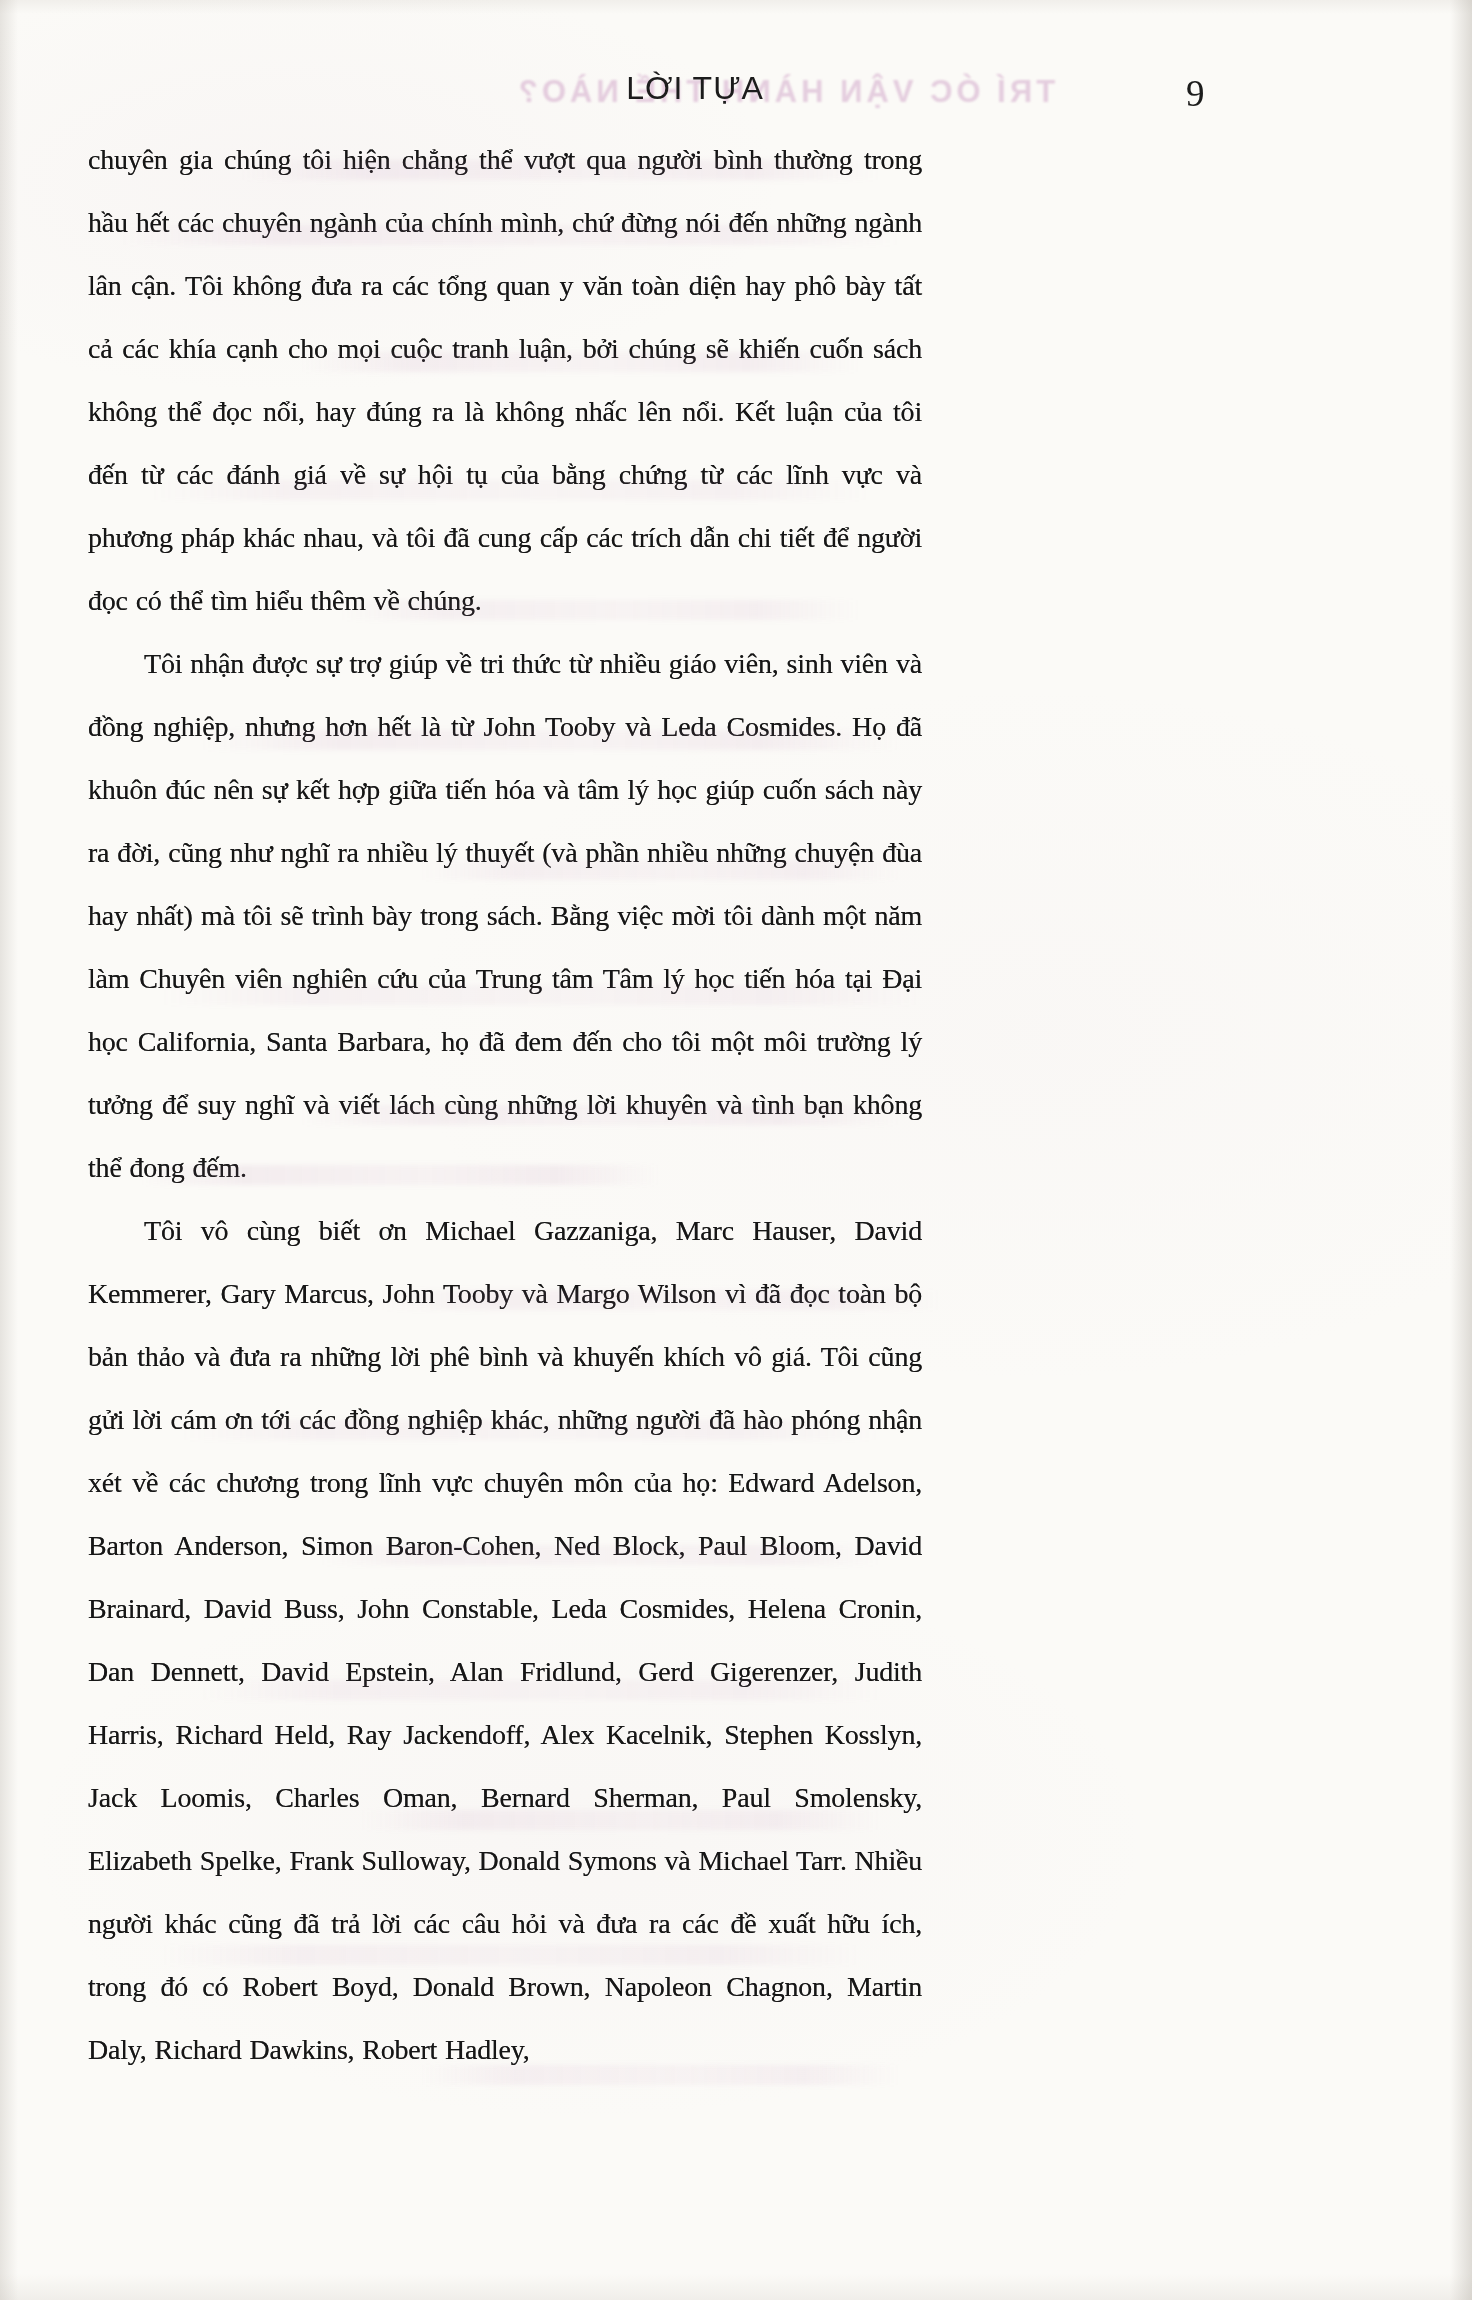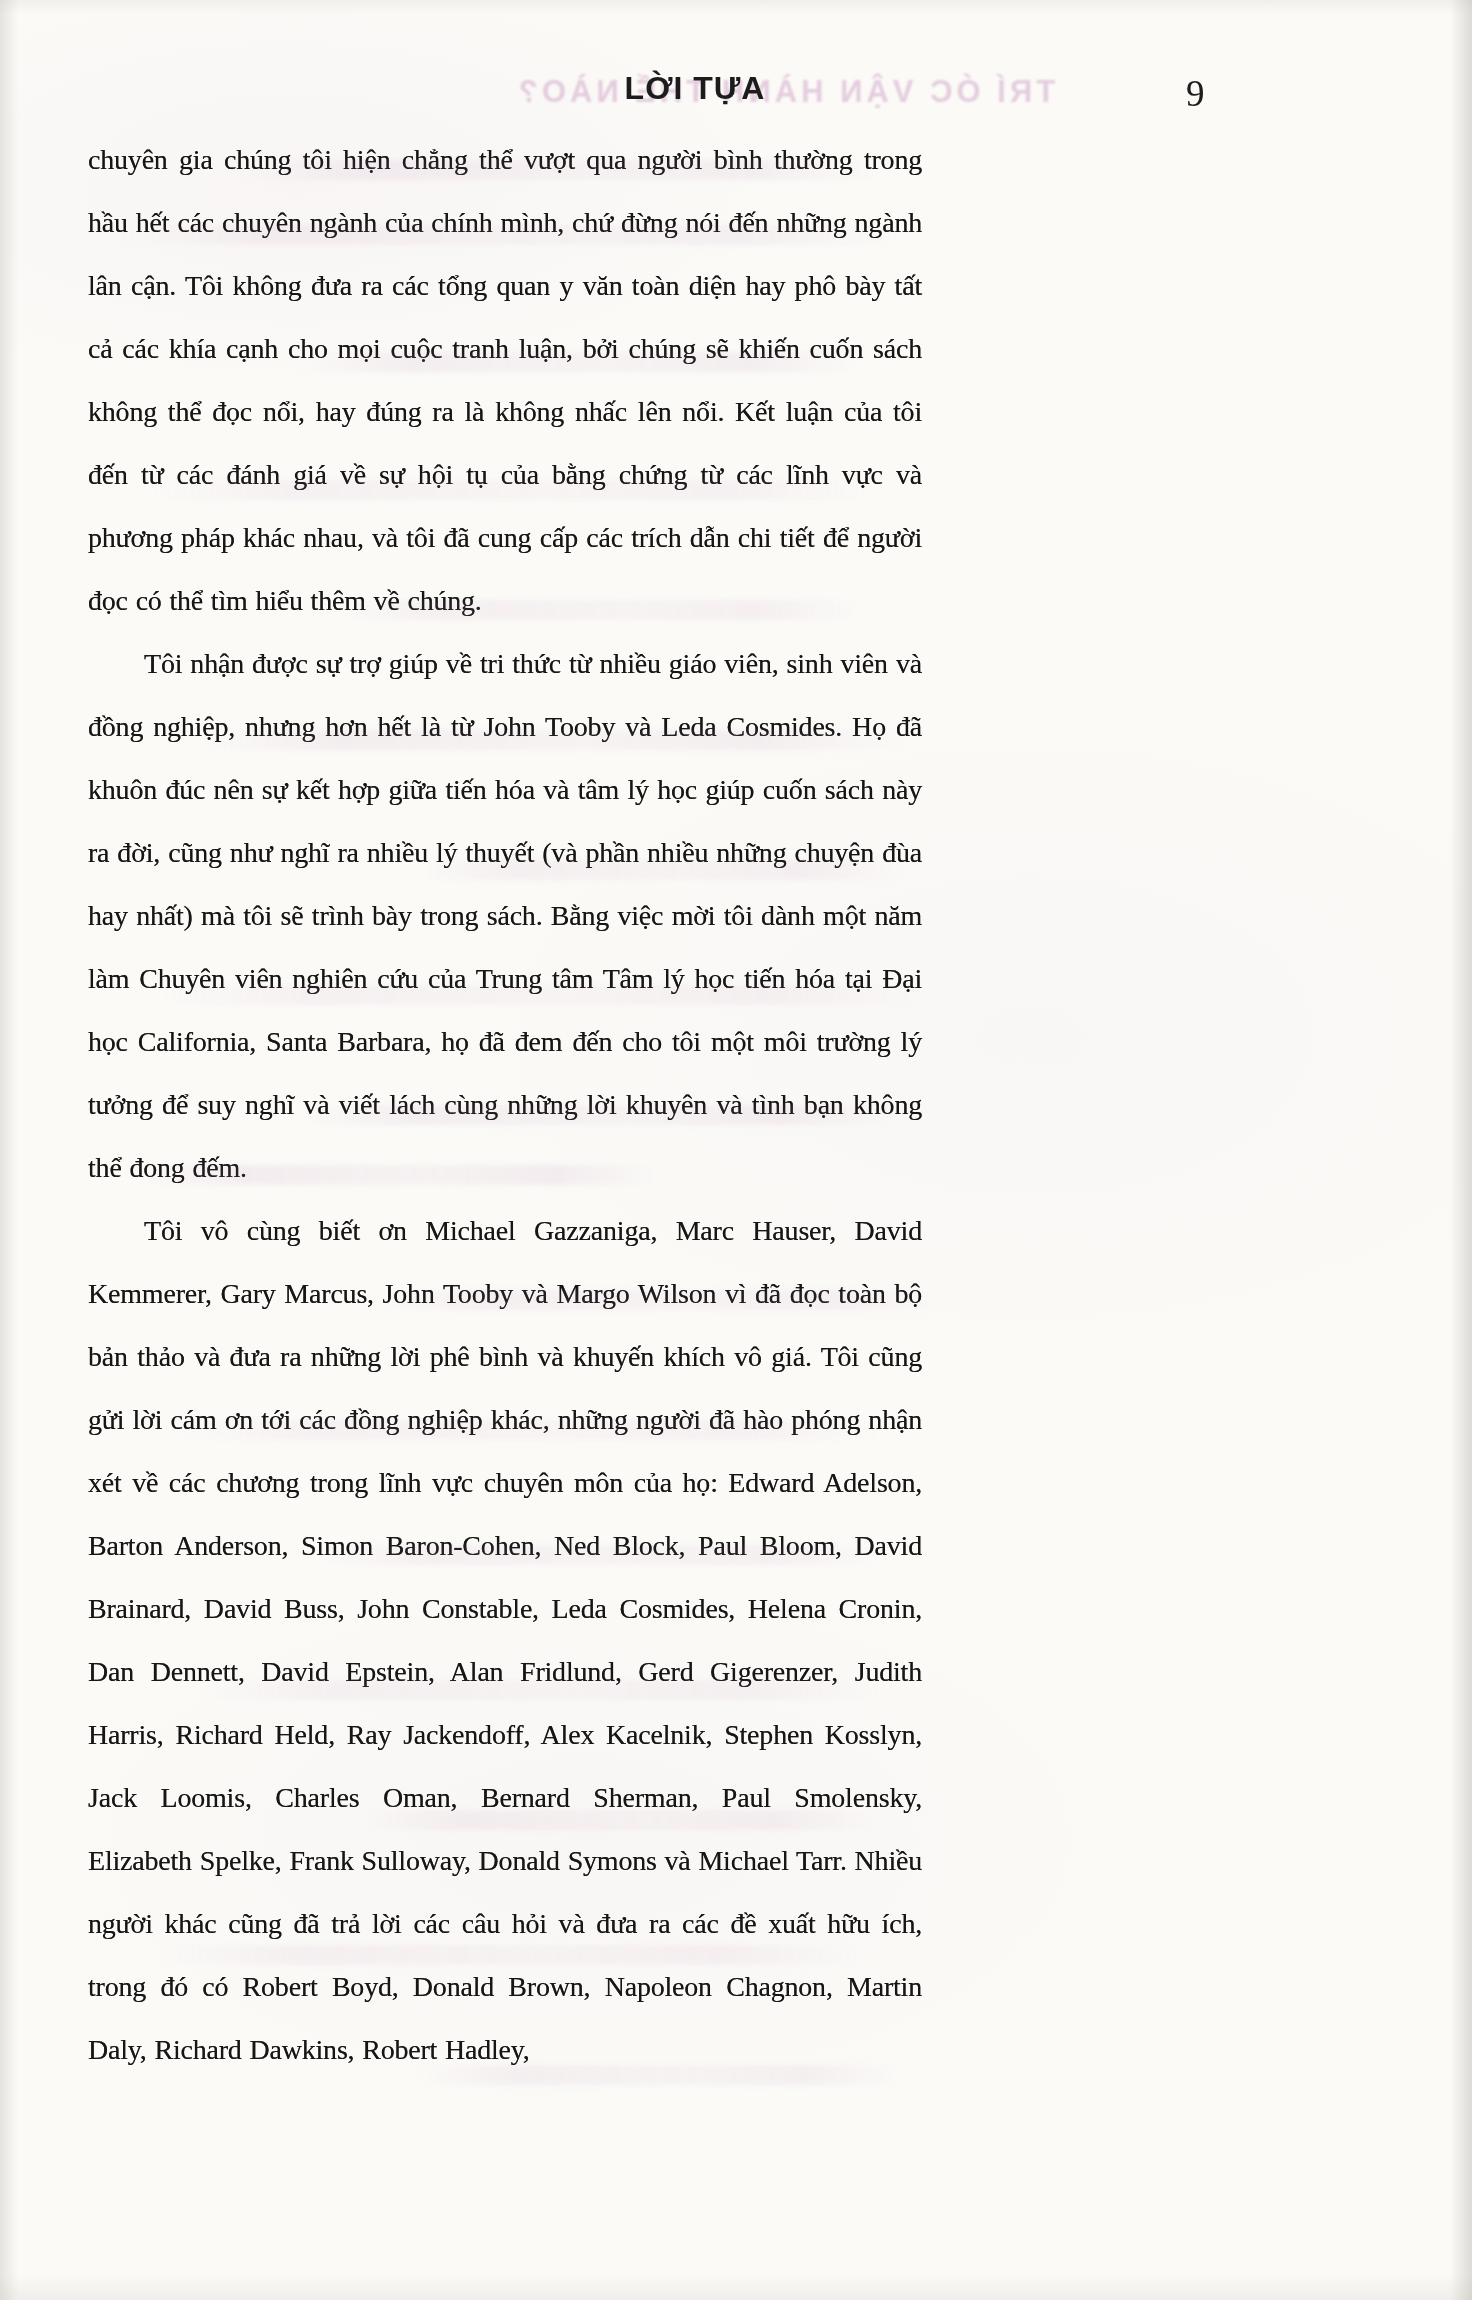--- a/index.html
+++ b/index.html
@@ -53,21 +53,21 @@
     color: rgba(196, 138, 186, 0.40);
     filter: blur(1.2px);
     white-space: nowrap;
   }
   .header-title {
     position: absolute;
     top: 4px;
     left: 695px;
     transform: translateX(-50%);
     font-family: "Liberation Sans", sans-serif;
-    font-weight: 700;
+    font-weight: 400;
     font-size: 32px;
     letter-spacing: 1px;
     color: #1c1c1c;
     white-space: nowrap;
   }
   .page-number {
     position: absolute;
     top: 6px;
     left: 1186px;
     font-family: "Liberation Serif", serif;

